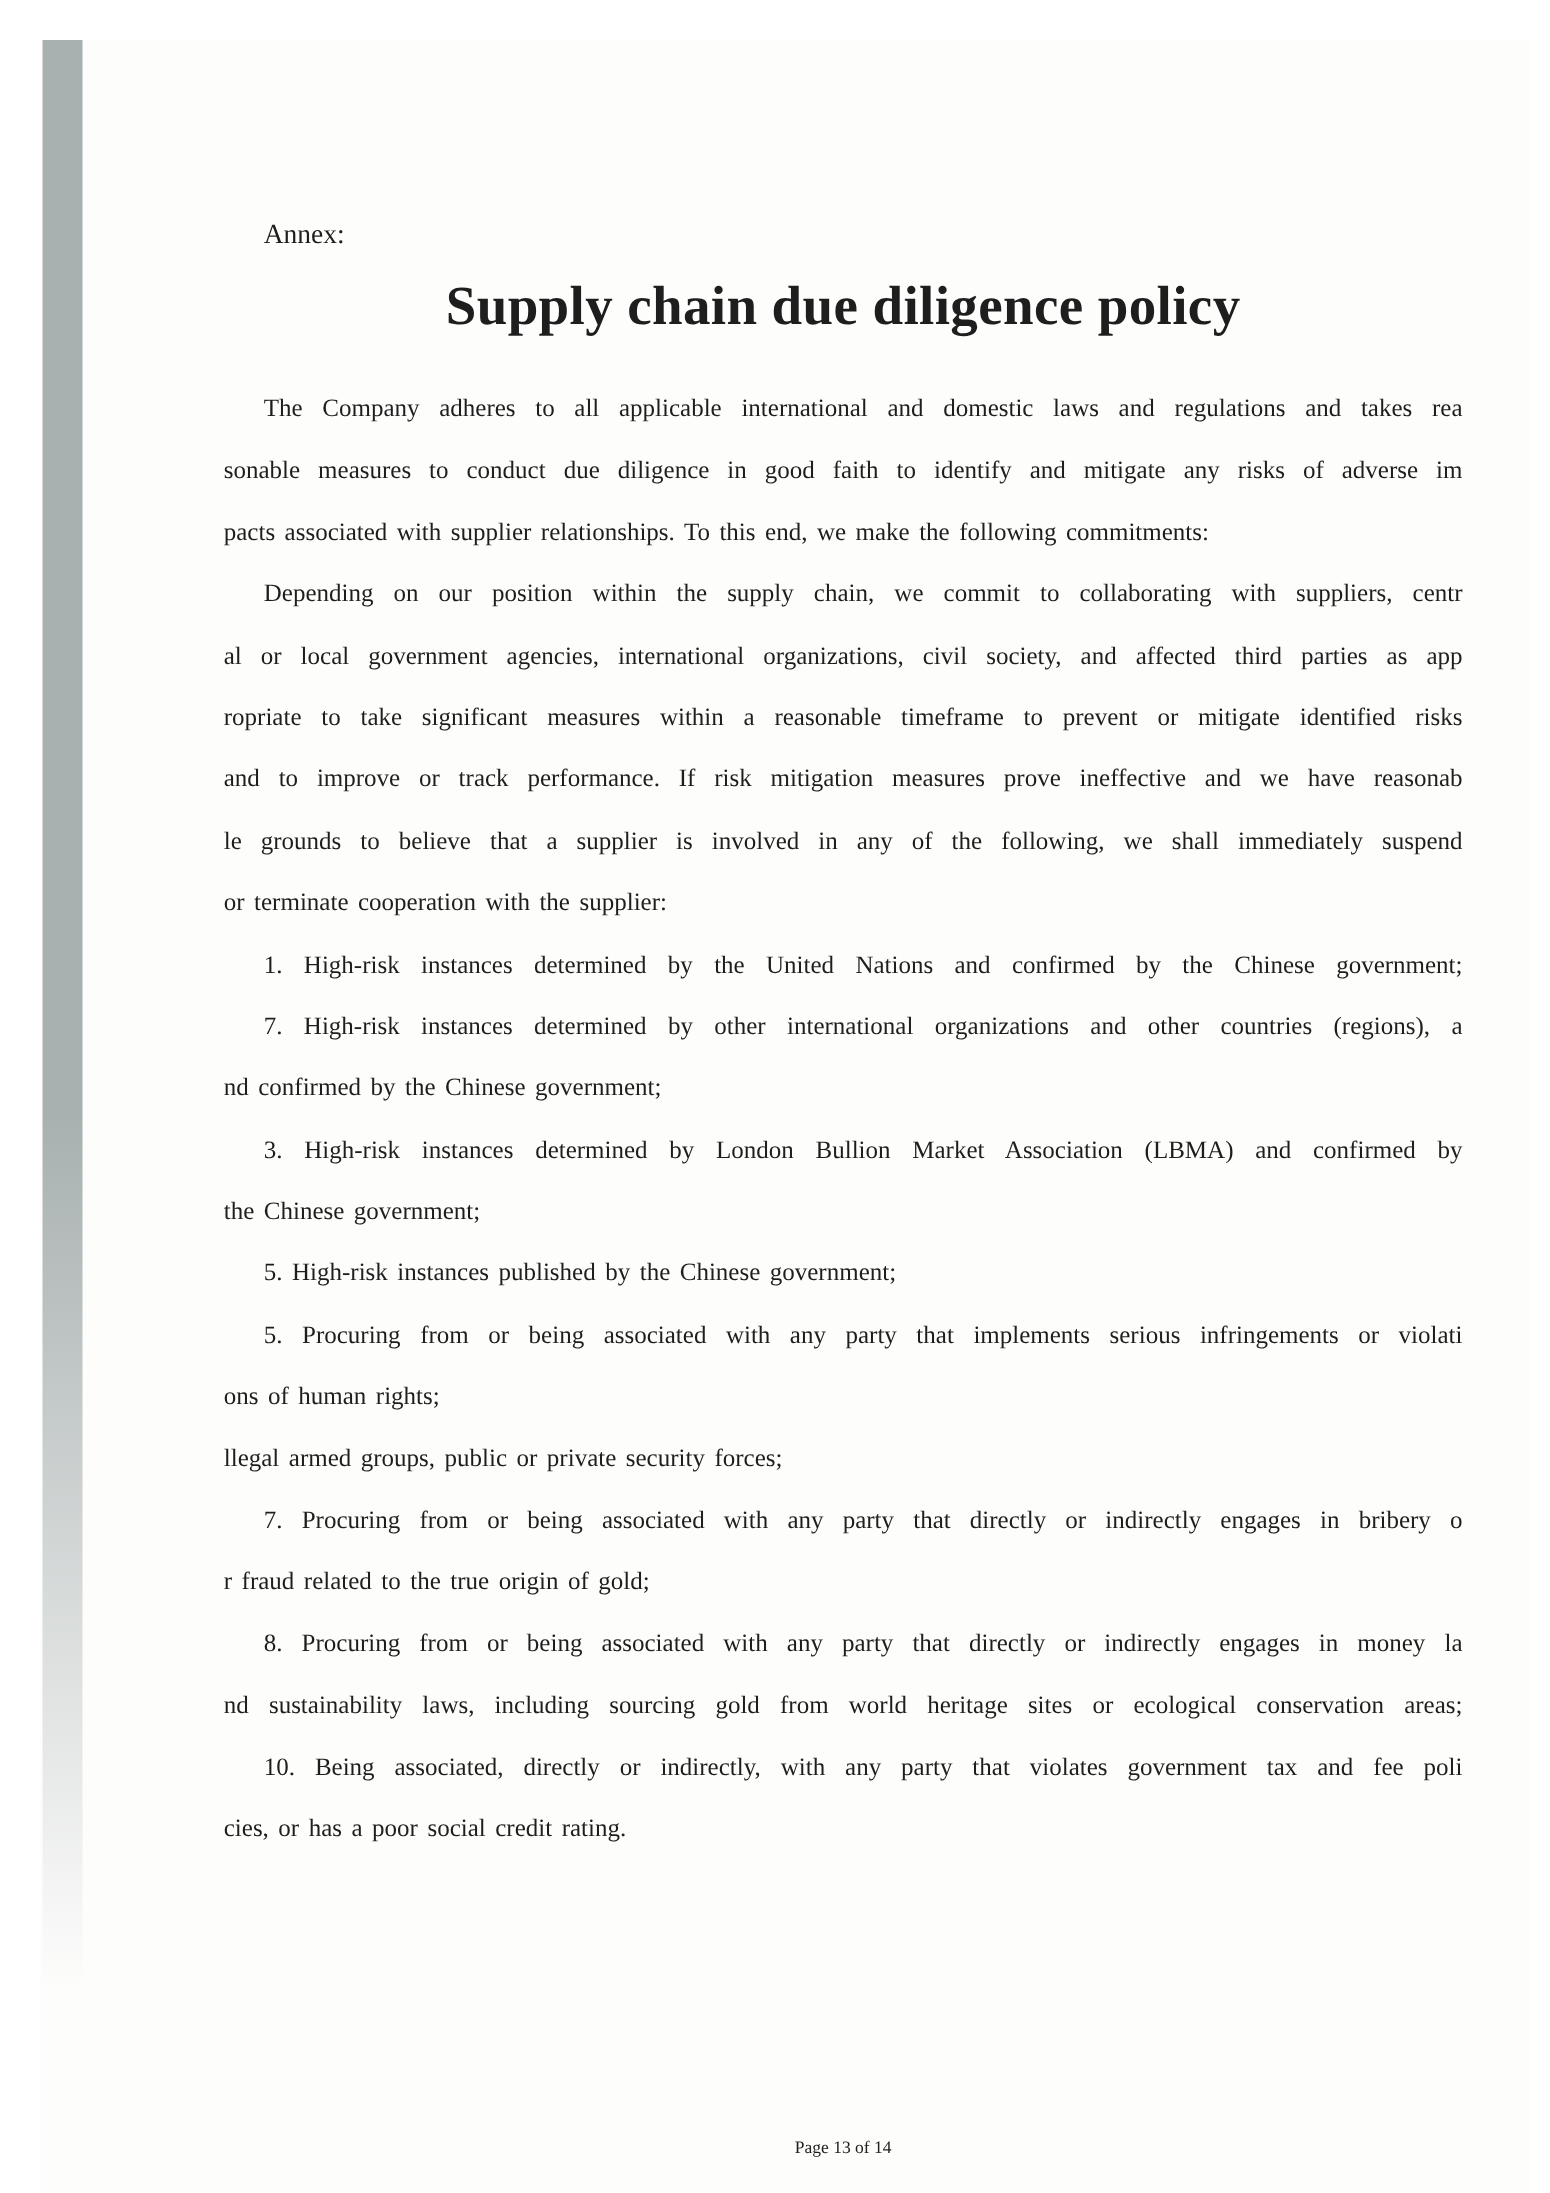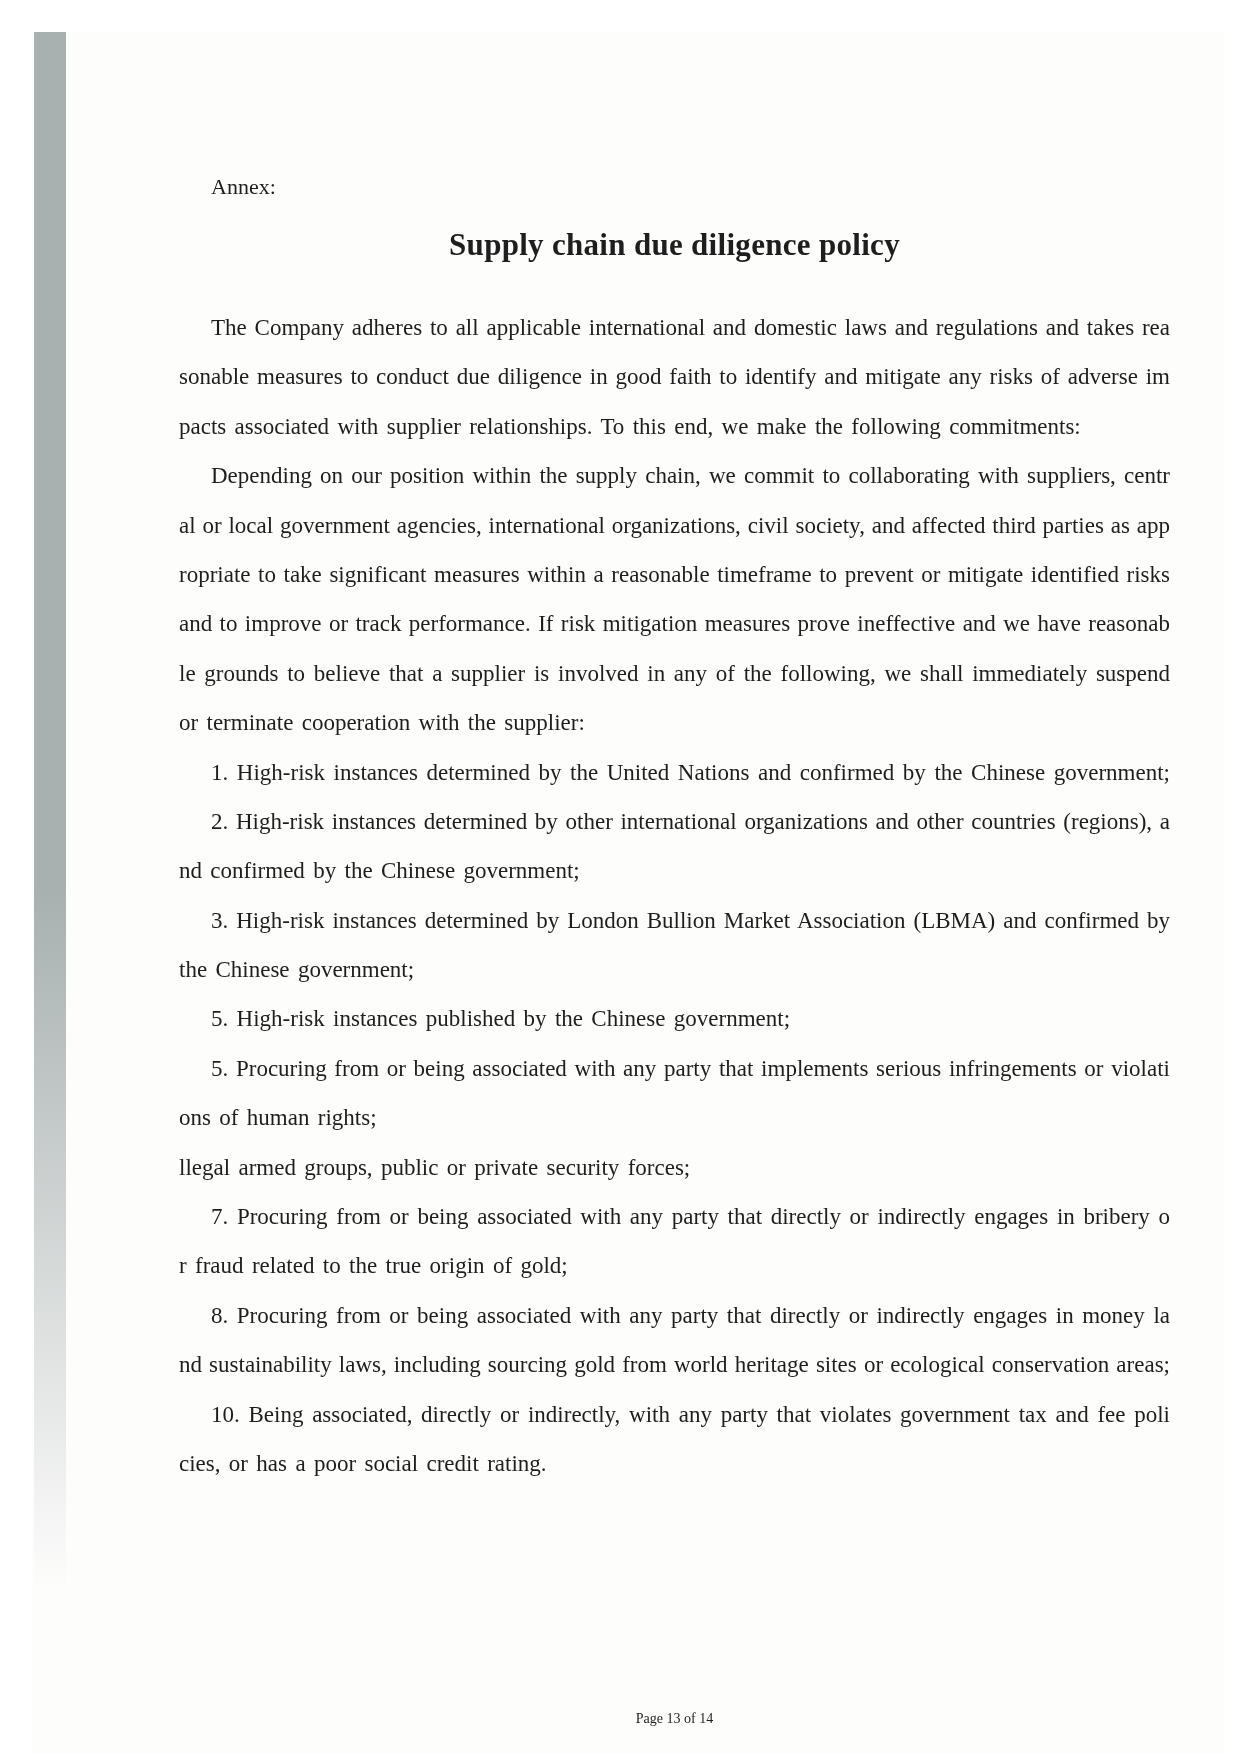--- a/index.html
+++ b/index.html
@@ -27,26 +27,26 @@
   .scan-bottom{
     position:absolute;left:0;top:1746px;width:1240px;height:2px;
     background:var(--bottom-line);
   }
   .annex{
     position:absolute;left:163px;top:126px;
     font-size:22px;line-height:26px;
   }
   .title{
     position:absolute;left:115px;top:179px;width:1055px;
-    text-align:center;font-weight:bold;font-size:31px;line-height:36px;
+    text-align:center;font-weight:bold;font-size:44px;line-height:36px;
     letter-spacing:0.3px;
   }
   .doc-body{
     position:absolute;left:115px;top:239px;width:1055px;
-    font-size:23px;
+    font-size:20px;
   }
   .line{
     height:49.4px;line-height:49.4px;
     text-align:justify;
     word-spacing:2.6px;
     white-space:normal;
     overflow:visible;
   }
   .line.just{
     text-align-last:justify;
@@ -73,21 +73,21 @@
       <div class="line indent just">The Company adheres to all applicable international and domestic laws and regulations and takes rea</div>
       <div class="line just">sonable measures to conduct due diligence in good faith to identify and mitigate any risks of adverse im</div>
       <div class="line">pacts associated with supplier relationships. To this end, we make the following commitments:</div>
       <div class="line indent just">Depending on our position within the supply chain, we commit to collaborating with suppliers, centr</div>
       <div class="line just">al or local government agencies, international organizations, civil society, and affected third parties as app</div>
       <div class="line just">ropriate to take significant measures within a reasonable timeframe to prevent or mitigate identified risks</div>
       <div class="line just">and to improve or track performance. If risk mitigation measures prove ineffective and we have reasonab</div>
       <div class="line just">le grounds to believe that a supplier is involved in any of the following, we shall immediately suspend</div>
       <div class="line">or terminate cooperation with the supplier:</div>
       <div class="line indent just">1. High-risk instances determined by the United Nations and confirmed by the Chinese government;</div>
-      <div class="line indent just">2. High-risk instances determined by other international organizations and other countries (regions), a</div>
+      <div class="line indent just">7. High-risk instances determined by other international organizations and other countries (regions), a</div>
       <div class="line">nd confirmed by the Chinese government;</div>
       <div class="line indent just">3. High-risk instances determined by London Bullion Market Association (LBMA) and confirmed by</div>
       <div class="line">the Chinese government;</div>
       <div class="line indent">5. High-risk instances published by the Chinese government;</div>
       <div class="line indent just">5. Procuring from or being associated with any party that implements serious infringements or violati</div>
       <div class="line">ons of human rights;</div>
       <div class="line">llegal armed groups, public or private security forces;</div>
       <div class="line indent just">7. Procuring from or being associated with any party that directly or indirectly engages in bribery o</div>
       <div class="line">r fraud related to the true origin of gold;</div>
       <div class="line indent just">8. Procuring from or being associated with any party that directly or indirectly engages in money la</div>

